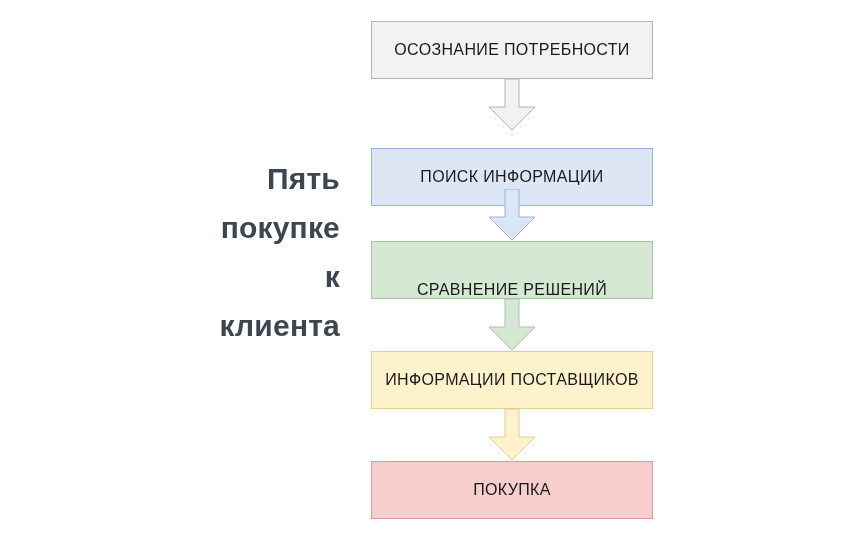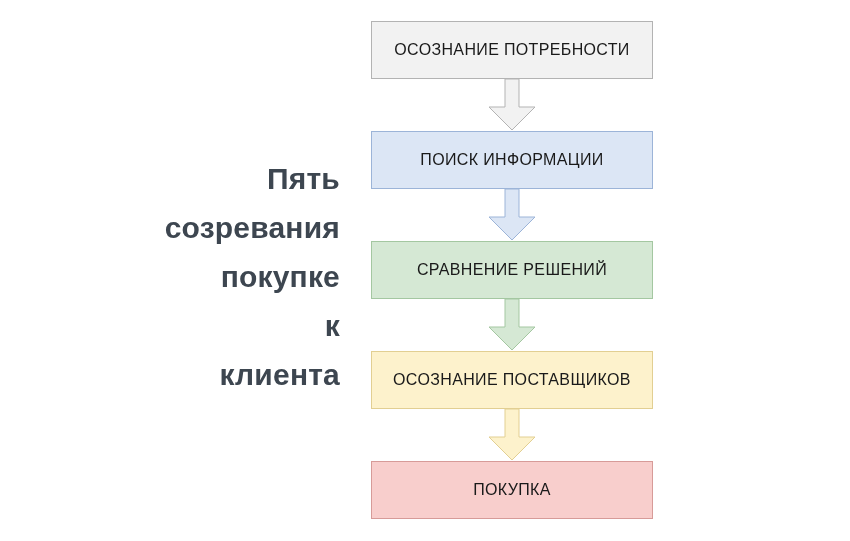--- a/index.html
+++ b/index.html
@@ -67,21 +67,21 @@
     font-size: 16px;
     color: #1a1a1a;
     letter-spacing: 0.35px;
     text-align: center;
     line-height: 16px;
     white-space: nowrap;
   }
 
   .node.n0 { top: 0px;   }
   .node.n1 { top: 110px; }
-  .node.n2 { top: 220px; }
+  .node.n2 { top: 220px; align-items: flex-end; }
   .node.n3 { top: 330px; }
   .node.n4 { top: 440px; }
 
   
   .arrow {
     position: absolute;
     left: 117px;
     width: 48px;
     height: 52px;
   }
@@ -91,60 +91,59 @@
   .arrow.a3 { top: 388px; }
   .arrow svg { display: block; width: 48px; height: 52px; }
 </style>
 </head>
 <body style="background: rgb(255, 255, 255);">
 
 <div id="canvas">
 
   <div class="title-block" style="color: rgb(61, 70, 80);">
     <span class="title-line">Пять</span>
-    <span class="title-line">созревания</span>
     <span class="title-line">покупке</span>
     <span class="title-line">к</span>
     <span class="title-line">клиента</span>
   </div>
 
   <div class="flow">
 
     <div class="node n0" style="background: rgb(242, 242, 242); border-color: rgb(179, 179, 179); color: rgb(26, 26, 26);">
       <span class="node-label">ОСОЗНАНИЕ ПОТРЕБНОСТИ</span>
     </div>
 
     <div class="arrow a0">
       <svg viewBox="0 0 48 52" preserveAspectRatio="none">
         <polygon points="17,0 31,0 31,28 47,28 24,51 1,28 17,28" class="arrow-shape" fill="#f2f2f2" stroke="#b3b3b3" stroke-width="1"></polygon>
       </svg>
     </div>
 
-    <div class="node n1" style="background: rgb(220, 230, 245); border-color: rgb(156, 180, 216); color: rgb(26, 26, 26);">
+    <div class="node n1" style="background: rgb(220, 230, 245); border-color: rgb(156, 180, 216); color: rgb(26, 26, 26); margin-top: 17px;">
       <span class="node-label">ПОИСК ИНФОРМАЦИИ</span>
     </div>
 
     <div class="arrow a1">
       <svg viewBox="0 0 48 52" preserveAspectRatio="none">
         <polygon points="17,0 31,0 31,28 47,28 24,51 1,28 17,28" class="arrow-shape" fill="#dce6f5" stroke="#9cb4d8" stroke-width="1"></polygon>
       </svg>
     </div>
 
     <div class="node n2" style="background: rgb(213, 232, 212); border-color: rgb(164, 199, 161); color: rgb(26, 26, 26);">
       <span class="node-label">СРАВНЕНИЕ РЕШЕНИЙ</span>
     </div>
 
     <div class="arrow a2">
       <svg viewBox="0 0 48 52" preserveAspectRatio="none">
         <polygon points="17,0 31,0 31,28 47,28 24,51 1,28 17,28" class="arrow-shape" fill="#d5e8d4" stroke="#a4c7a1" stroke-width="1"></polygon>
       </svg>
     </div>
 
     <div class="node n3" style="background: rgb(253, 242, 204); border-color: rgb(226, 207, 146); color: rgb(26, 26, 26);">
-      <span class="node-label">ОСОЗНАНИЕ ПОСТАВЩИКОВ</span>
+      <span class="node-label">ИНФОРМАЦИИ ПОСТАВЩИКОВ</span>
     </div>
 
     <div class="arrow a3">
       <svg viewBox="0 0 48 52" preserveAspectRatio="none">
         <polygon points="17,0 31,0 31,28 47,28 24,51 1,28 17,28" class="arrow-shape" fill="#fdf2cc" stroke="#e2cf92" stroke-width="1"></polygon>
       </svg>
     </div>
 
     <div class="node n4" style="background: rgb(248, 206, 204); border-color: rgb(215, 155, 152); color: rgb(26, 26, 26);">
       <span class="node-label">ПОКУПКА</span>

